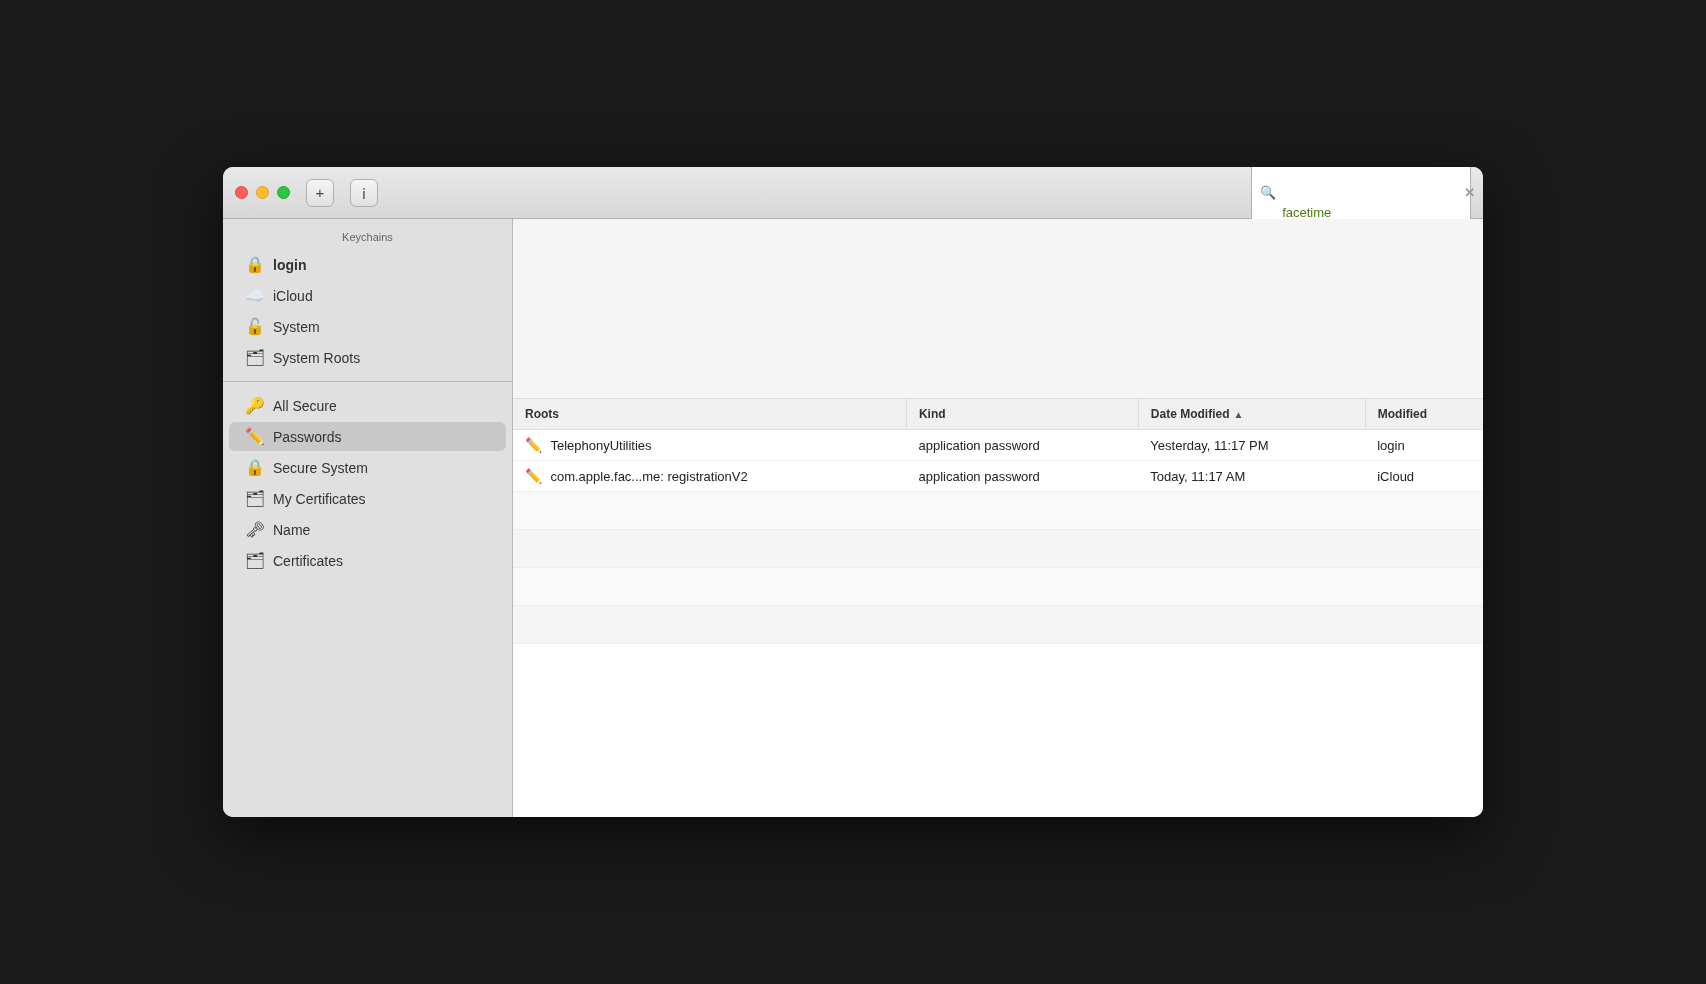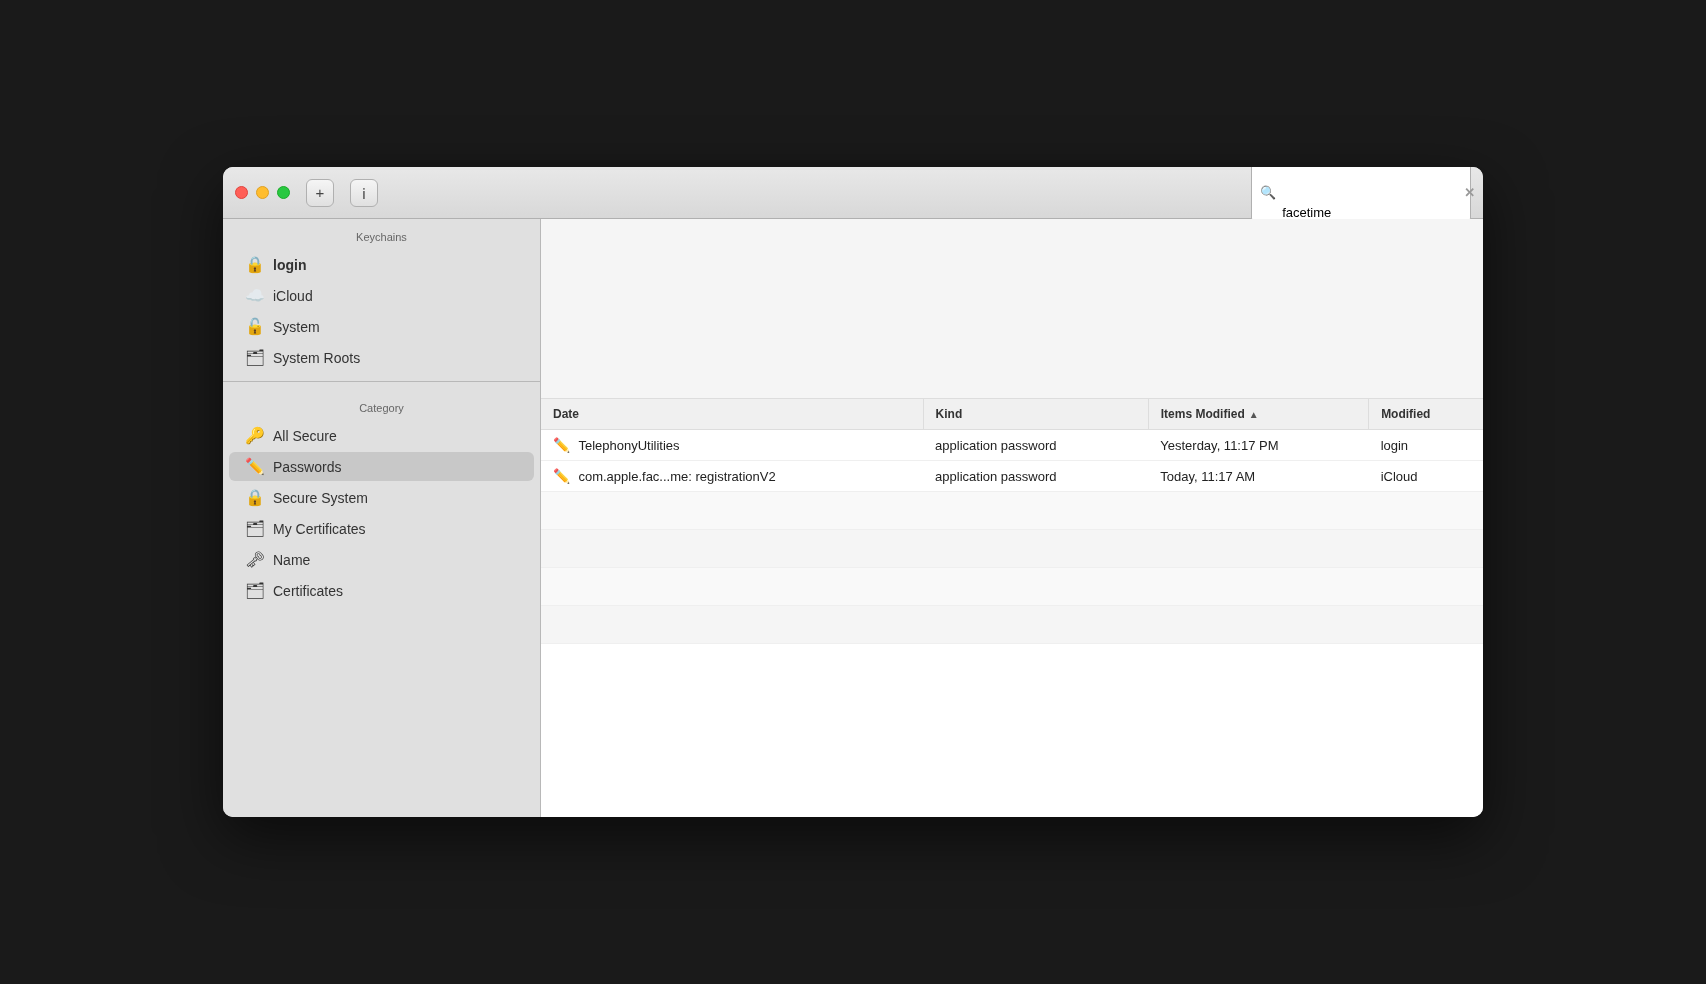--- a/index.html
+++ b/index.html
@@ -82,21 +82,21 @@
 
     .search-icon {
       color: #999;
       font-size: 13px;
     }
 
     .search-input {
       border: none;
       outline: none;
       font-size: 13px;
-      color: #000000;
+      color: #4d7c0f;
       background: transparent;
       flex: 1;
       margin-top: 40px;
     }
 
     .search-clear {
       color: #999;
       cursor: pointer;
       font-size: 13px;
       font-weight: bold;
@@ -104,21 +104,21 @@
 
     
     .main {
       display: flex;
       flex: 1;
       overflow: hidden;
     }
 
     
     .sidebar {
-      width: 318px;
+      width: 290px;
       background: #e0e0e0;
       border-right: 1px solid #b8b8b8;
       display: flex;
       flex-direction: column;
       overflow-y: auto;
       flex-shrink: 0;
     }
 
     .sidebar-section-header {
       font-size: 11px;
@@ -285,21 +285,20 @@
         <span class="sidebar-icon">🔓</span>
         <span>System</span>
       </div>
       <div class="sidebar-item">
         <span class="sidebar-icon">🗂</span>
         <span>System Roots</span>
       </div>
 
       <div class="sidebar-divider"></div>
 
-      <div class="sidebar-section-header">Category</div>
 
       <div class="sidebar-item">
         <span class="sidebar-icon">🔑</span>
         <span>All Secure</span>
       </div>
       <div class="sidebar-item active">
         <span class="sidebar-icon">✏️</span>
         <span>Passwords</span>
       </div>
       <div class="sidebar-item">
@@ -322,31 +321,31 @@
 
     <div class="content">
       <div class="content-top"></div>
 
       <div class="table-container">
         <table>
           <thead>
             <tr>
               <th>
                 <div class="th-content">
-                  <span>Date</span>
+                  <span>Roots</span>
                 </div>
               </th>
               <th>
                 <div class="th-content">
                   <span>Kind</span>
                 </div>
               </th>
               <th>
                 <div class="th-content">
-                  <span>Items Modified</span>
+                  <span>Date Modified</span>
                   <span class="sort-arrow">▲</span>
                 </div>
               </th>
               <th>
                 <div class="th-content">
                   <span>Modified</span>
                 </div>
               </th>
             </tr>
           </thead>

